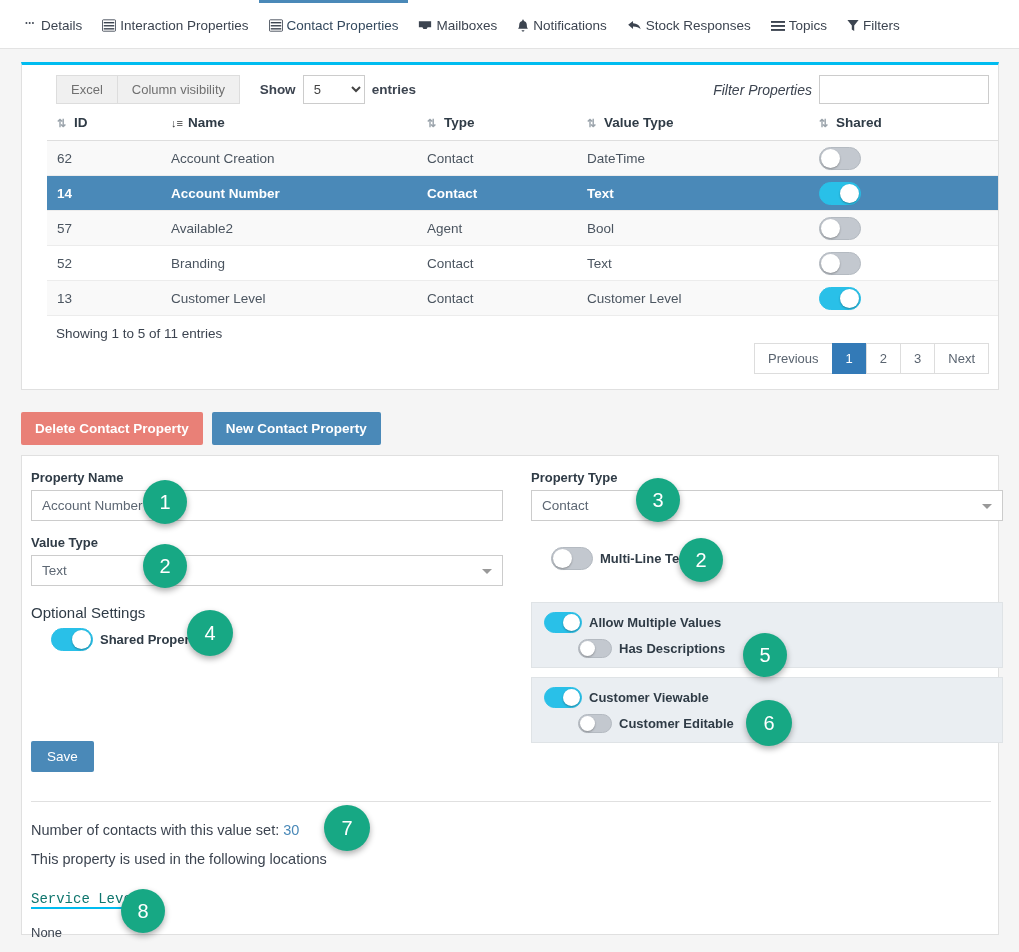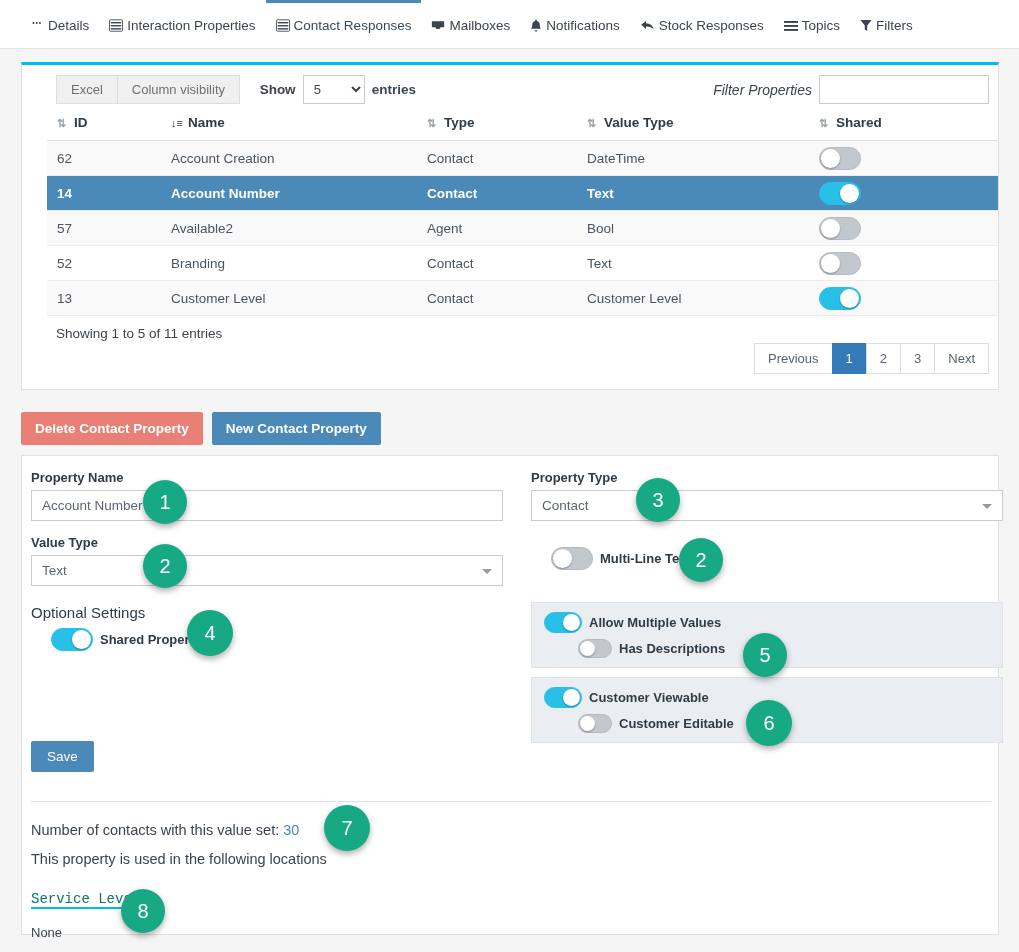--- a/index.html
+++ b/index.html
@@ -13,21 +13,21 @@
     overflow: hidden;
   }
   .page { position: relative; width: 1019px; height: 952px; background: #f5f5f5; }
 
   
   .tabbar {
     background: #ffffff;
     height: 49px;
     display: flex;
     align-items: center;
-    padding-left: 21px;
+    padding-left: 14px;
     border-bottom: 1px solid #e3e3e3;
   }
   .tab {
     display: flex; align-items: center; gap: 4px;
     height: 48px;
     padding: 0 10px;
     font-size: 13.5px;
     color: #3c4450;
     border-top: 3px solid transparent;
     cursor: pointer;
@@ -267,21 +267,21 @@
     </div>
     <div class="tab active">
       <span class="ico">
         <svg width="14" height="13" viewBox="0 0 16 14">
             <rect x="0.5" y="0.5" width="15" height="13" rx="1" fill="none" stroke="#3c4450"></rect>
             <rect x="2" y="3" width="12" height="1.6" fill="#3c4450"></rect>
             <rect x="2" y="6.5" width="12" height="1.6" fill="#3c4450"></rect>
             <rect x="2" y="10" width="12" height="1.6" fill="#3c4450"></rect>
           </svg>
       </span>
-      <span>Contact Responses</span>
+      <span>Contact Properties</span>
     </div>
     <div class="tab">
       <span class="ico">
         <svg width="14" height="13" viewBox="0 0 16 14">
             <path d="M1 2h14v7H11l-1.2 2H6.2L5 9H1z" fill="#3c4450"></path>
           </svg>
       </span>
       <span>Mailboxes</span>
     </div>
     <div class="tab">

